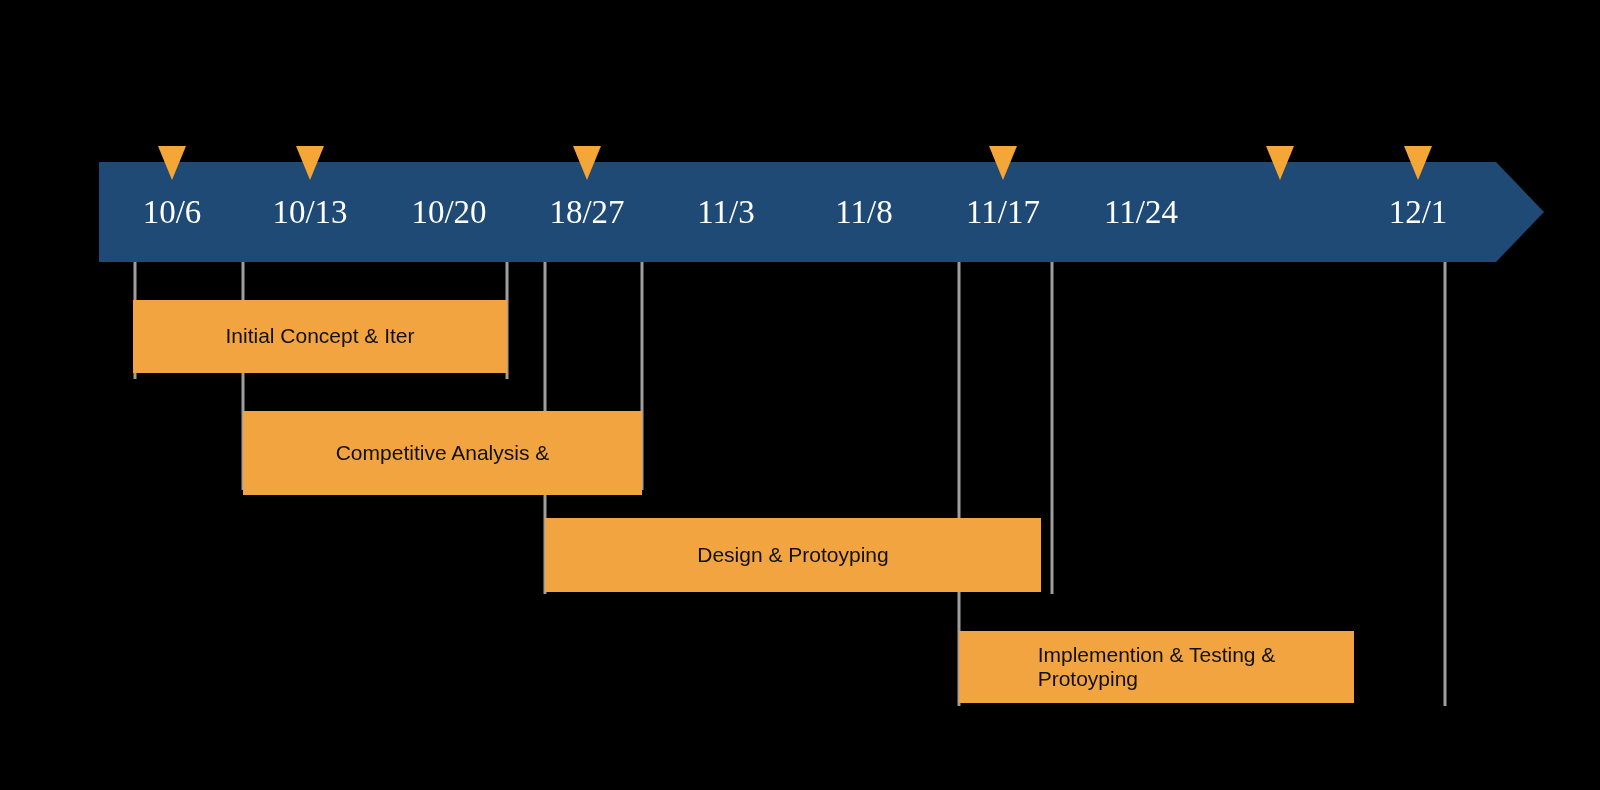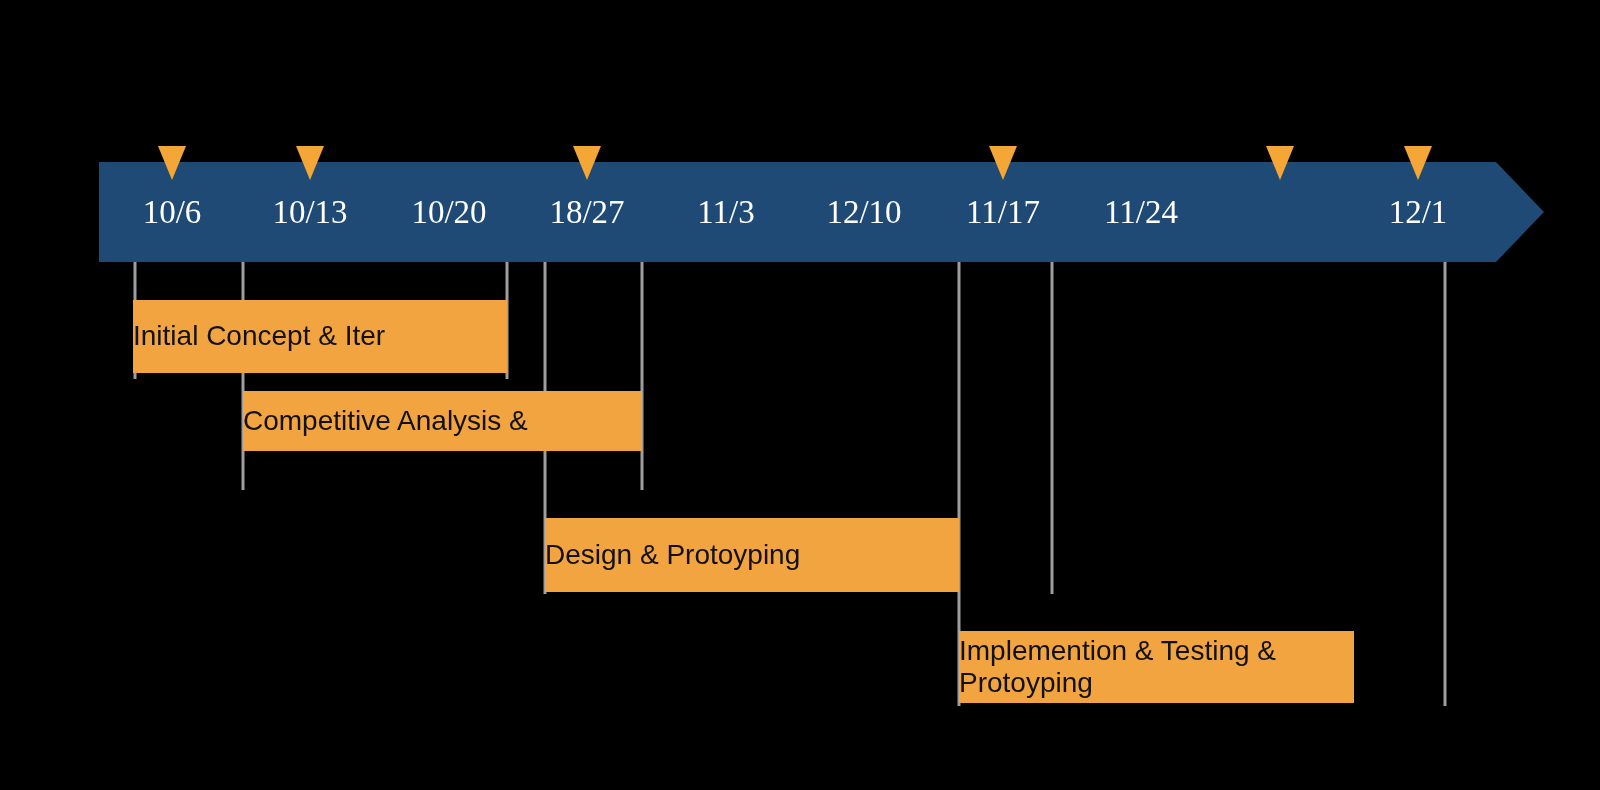--- a/index.html
+++ b/index.html
@@ -57,44 +57,44 @@
   .c3{left:545px;height:332px}
   .c4{left:642px;height:228px}
   .c5{left:959px;height:444px}
   .c6{left:1052px;height:332px}
   .c7{left:1445px;height:444px}
   
   .task{
     position:absolute;
     background:var(--bar-orange,#F2A440);
     color:var(--bar-text,#111);
-    display:flex;align-items:center;justify-content:flex-start;
-    font-size:28px;line-height:1.15;
+    display:flex;align-items:center;justify-content:center;
+    font-size:21px;line-height:1.15;
     z-index:2;
   }
   .task .task-label{text-align:left;}
   .t0{left:133px;top:300px;width:374px;height:73px}
-  .t1{left:243px;top:391px;width:399px;height:60px}
-  .t2{left:545px;top:518px;width:414px;height:74px}
+  .t1{left:243px;top:411px;width:399px;height:84px}
+  .t2{left:545px;top:518px;width:496px;height:74px}
   .t3{left:959px;top:631px;width:395px;height:72px}
 </style>
 </head>
 <body>
 
 <div class="canvas">
 
   <div class="banner"></div>
   <div class="banner-tip"></div>
 
   <span class="date d0">10/6</span>
   <span class="date d1">10/13</span>
   <span class="date d2">10/20</span>
   <span class="date d3">18/27</span>
   <span class="date d4">11/3</span>
-  <span class="date d5">12/10</span>
+  <span class="date d5">11/8</span>
   <span class="date d6">11/17</span>
   <span class="date d7">11/24</span>
   <span class="date d9">12/1</span>
 
   <div class="marker m0"></div>
   <div class="marker m1"></div>
   <div class="marker m2"></div>
   <div class="marker m3"></div>
   <div class="marker m4"></div>
   <div class="marker m5"></div>

